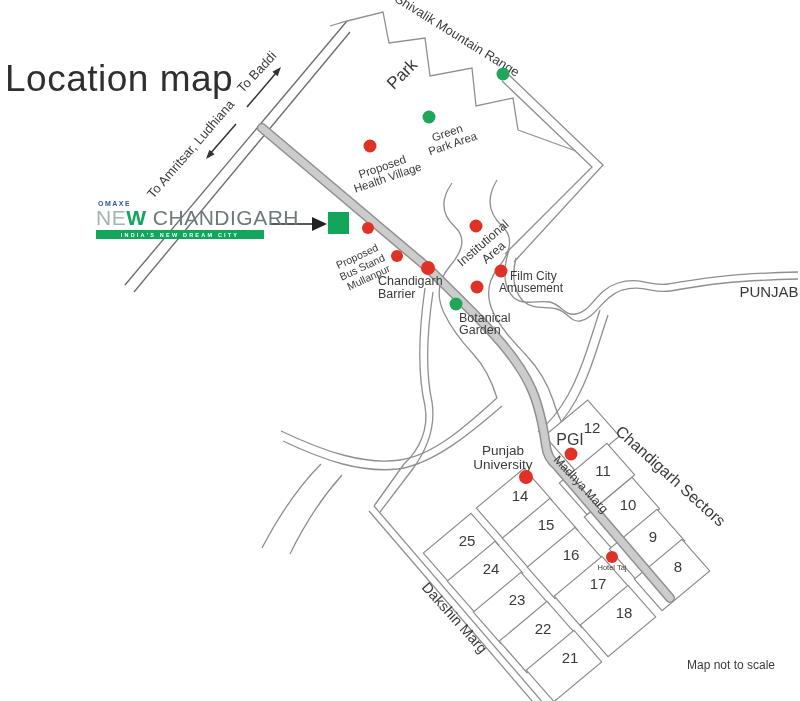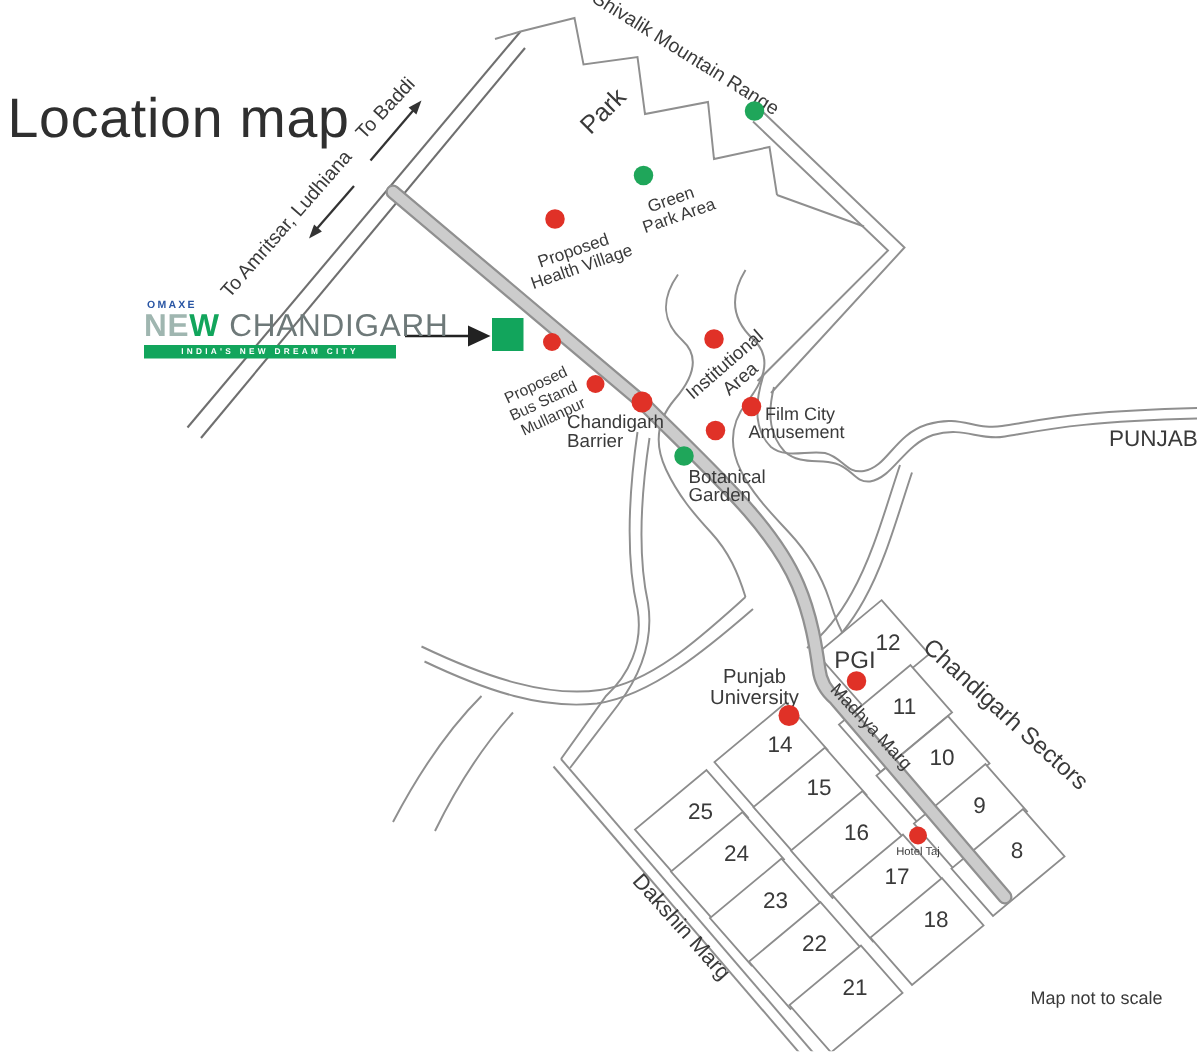--- a/index.html
+++ b/index.html
@@ -4,21 +4,21 @@
 <style>
   html,body{margin:0;padding:0;background:#fff;}
   #stage{position:relative;width:800px;height:701px;background:#ffffff;overflow:hidden;
          font-family:"Liberation Sans",sans-serif;}
   #map-svg{position:absolute;left:0;top:0;}
   #page-title{position:absolute;left:5px;top:58px;font-size:37px;color:#2f2f2f;letter-spacing:0.5px;}
   
   #logo{position:absolute;left:96px;top:200px;width:172px;}
   .logo-brand{font-size:7px;font-weight:bold;color:#2a56a4;letter-spacing:1.5px;margin-left:2px;line-height:7px;}
   .logo-name{font-size:21px;line-height:22px;white-space:nowrap;letter-spacing:0.5px;}
-  .logo-ne{color:#9fb6b0;font-weight:bold;}
+  .logo-ne{color:#9fb6b0;font-weight:normal;}
   .logo-w{color:#12a55c;font-weight:bold;}
   .logo-city{color:#6e7979;}
   .logo-tagline{margin-top:1px;background:#12a55c;color:#ffffff;font-size:5.5px;font-weight:bold;
                 letter-spacing:2.2px;text-align:center;padding:2px 0 1px 0;width:168px;}
   svg text{fill:#3a3a3a;font-family:"Liberation Sans",sans-serif;}
   .thin{stroke:#8f8f8f;stroke-width:1.3;fill:none;}
   .darkline{stroke:#6f6f6f;stroke-width:1.4;fill:none;}
   .cell{fill:#ffffff;stroke:#8c8c8c;stroke-width:1.2;}
 </style>
 </head>

